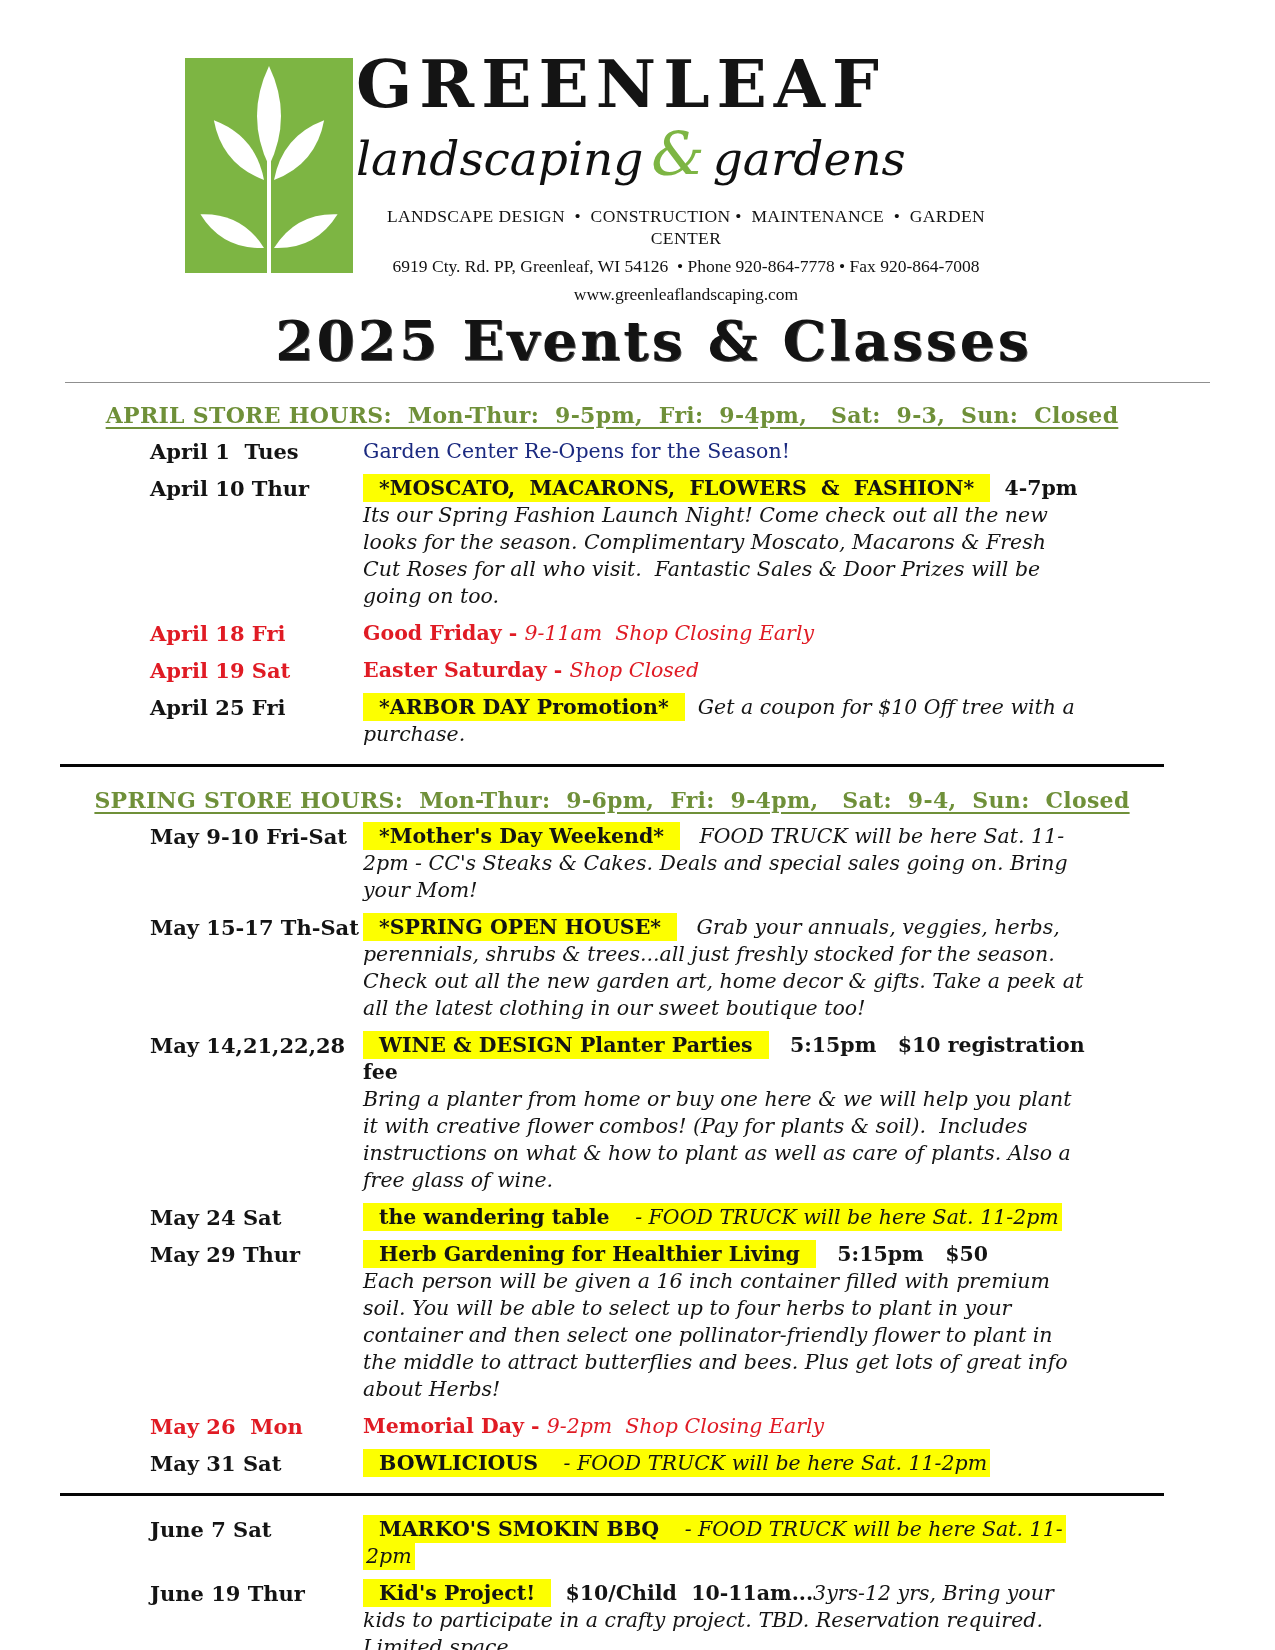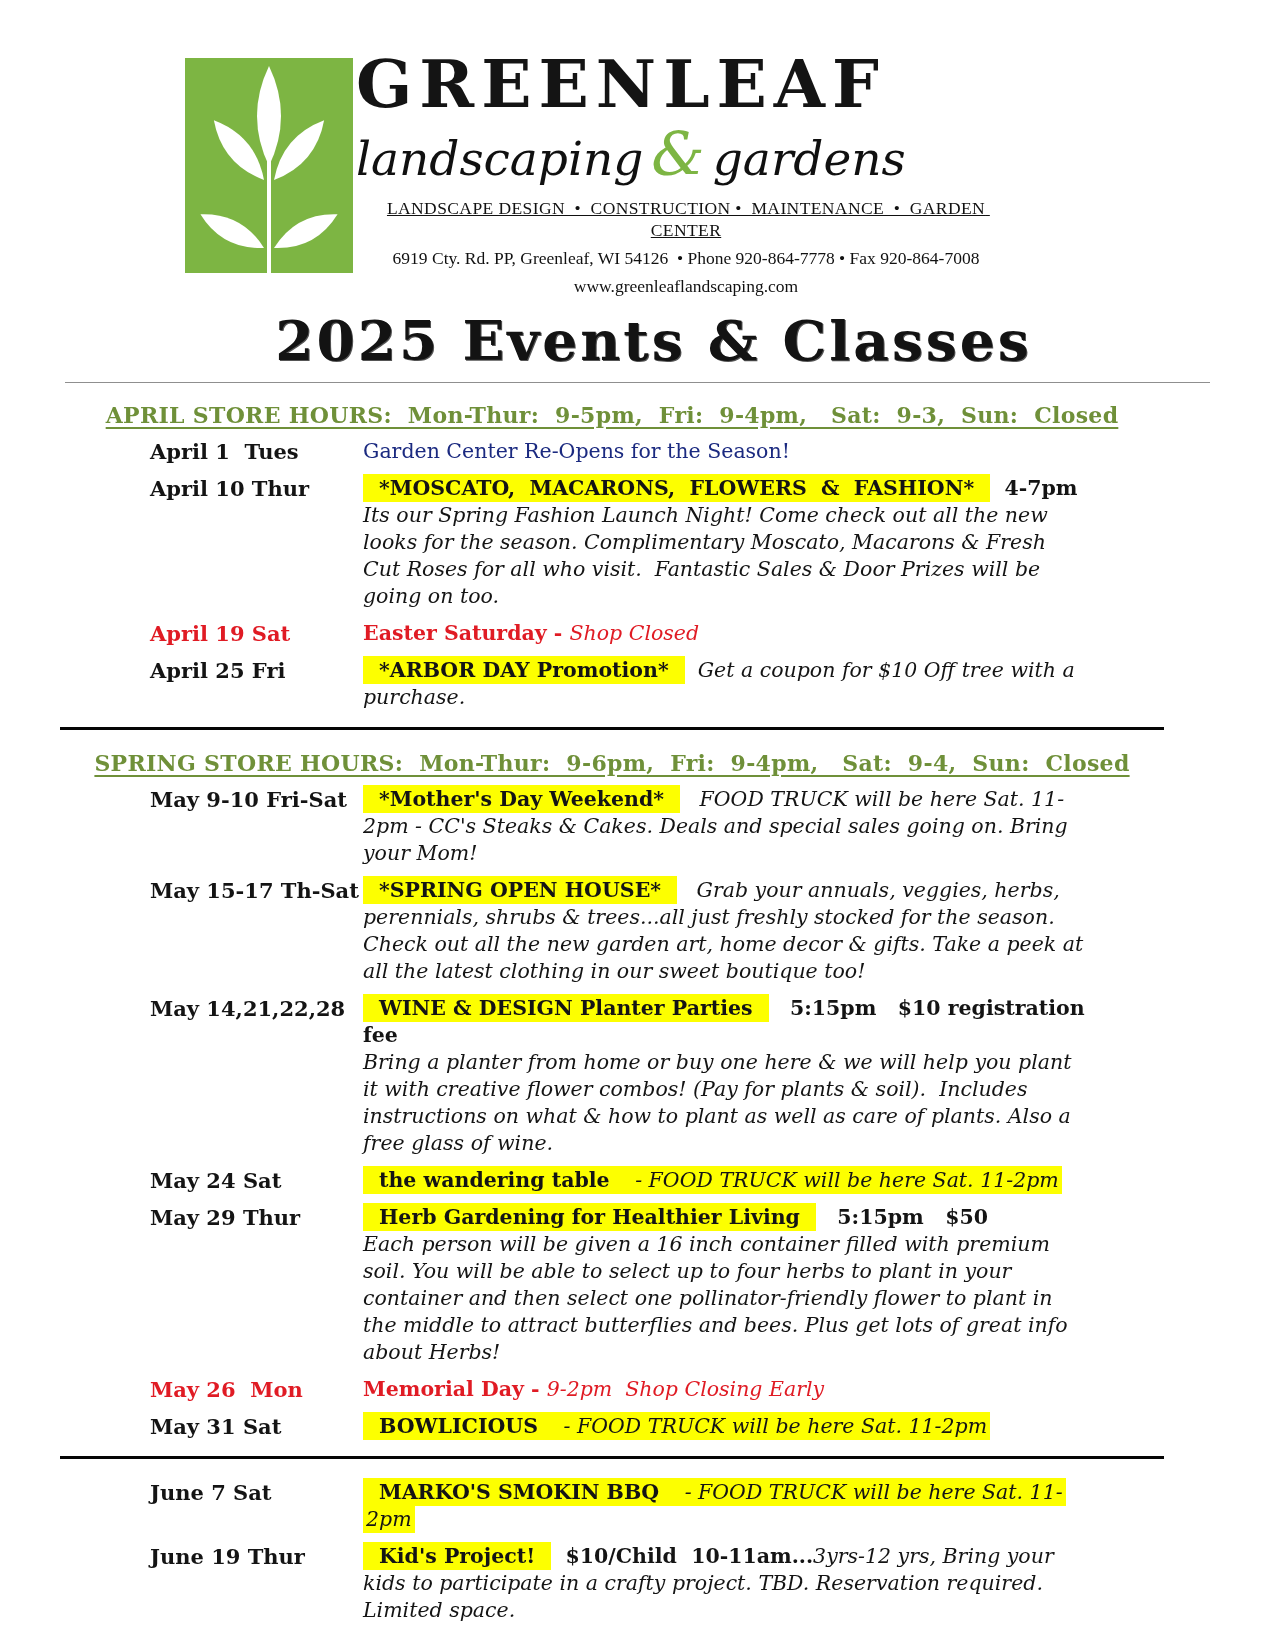--- a/index.html
+++ b/index.html
@@ -6,21 +6,21 @@
   .page{position:relative;width:1275px;height:1650px;background:#fff;overflow:hidden;
         font-family:"DejaVu Serif",serif;color:var(--ink,#161616);}
 
   
   .logo{position:absolute;left:185px;top:58px;width:168px;height:215px;}
   .brand-block{position:absolute;left:356px;top:50px;width:665px;}
   .brand{font-weight:bold;font-size:66px;line-height:1.05;letter-spacing:7px;color:#141414;white-space:nowrap;}
   .tagline{font-style:italic;font-size:47px;line-height:1.05;margin-top:4px;color:#101010;white-space:nowrap;}
   .tagline .amp{color:var(--logogreen);font-size:60px;font-style:italic;padding:0 8px;}
   .hdr-small{font-family:"Liberation Serif",serif;font-size:17.5px;line-height:1.25;text-align:center;width:660px;white-space:pre-wrap;color:#111;}
-  .services{margin-top:12px;letter-spacing:.4px;text-decoration:underline;}
+  .services{margin-top:20px;letter-spacing:.4px;}
   .address{margin-top:6px;}
   .website{margin-top:6px;}
 
   
   .doc-title{position:absolute;top:292px;left:0;width:100%;margin:16px;text-align:center;
              font-size:55px;font-weight:bold;letter-spacing:3px;color:#131313;
              text-shadow:1px 1px 0 #555;}
   .title-rule{position:absolute;top:382px;left:65px;right:65px;border-top:1.5px solid #8f8f8f;}
 
   
@@ -80,20 +80,26 @@
         <div class="date b">April 1  Tues</div>
         <div class="content">
           <div class="line"><span class="seg nb">Garden Center Re-Opens for the Season!</span></div>
         </div>
       </div>
       <div class="row">
         <div class="date b">April 10 Thur</div>
         <div class="content">
           <div class="line"><span class="seg hlb">*MOSCATO,  MACARONS,  FLOWERS  &amp;  FASHION*</span><span class="seg b">  4-7pm</span></div>
           <div class="line"><span class="seg i">Its our Spring Fashion Launch Night! Come check out all the new looks for the season. Complimentary Moscato, Macarons &amp; Fresh Cut Roses for all who visit.  Fantastic Sales &amp; Door Prizes will be going on too.</span></div>
+        </div>
+      </div>
+      <div class="row">
+        <div class="date rb">April 18 Fri</div>
+        <div class="content">
+          <div class="line"><span class="seg rb">Good Friday - </span><span class="seg ri">9-11am  Shop Closing Early</span></div>
         </div>
       </div>
       <div class="row">
         <div class="date rb">April 19 Sat</div>
         <div class="content">
           <div class="line"><span class="seg rb">Easter Saturday - </span><span class="seg ri">Shop Closed</span></div>
         </div>
       </div>
       <div class="row">
         <div class="date b">April 25 Fri</div>

